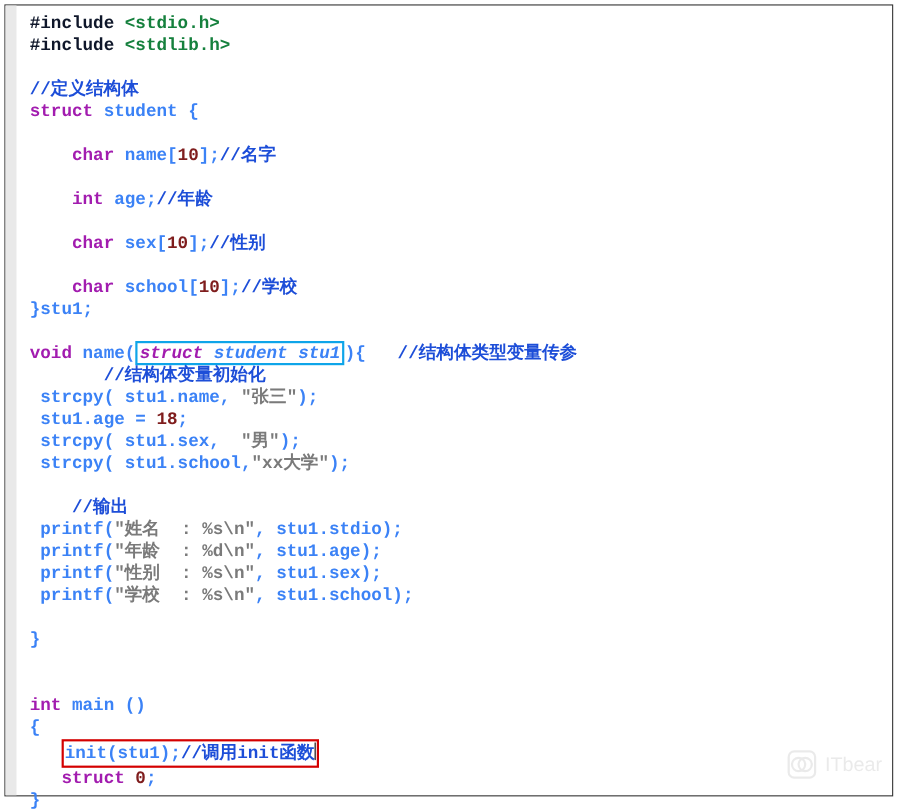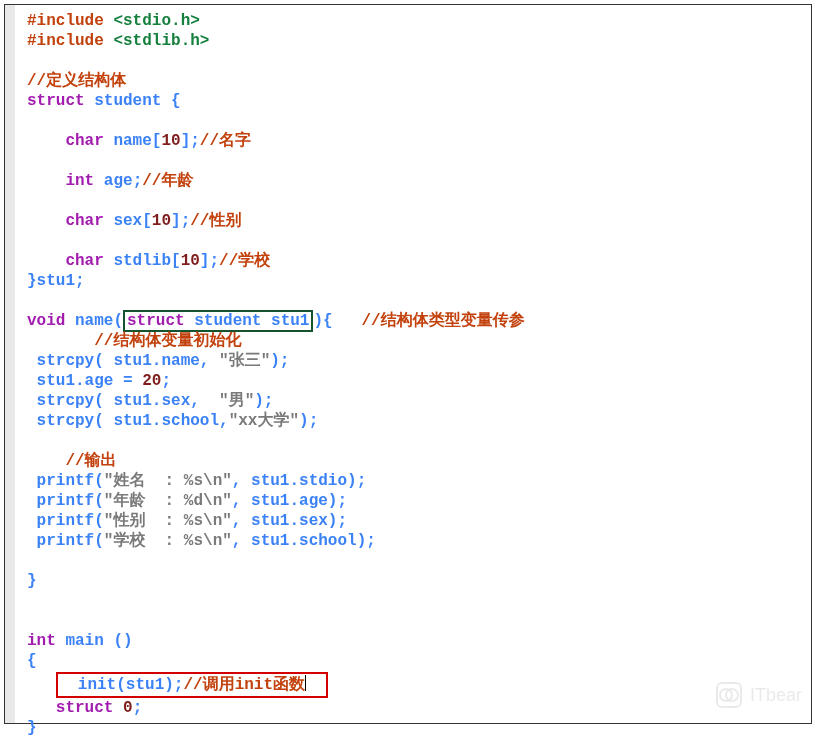--- a/index.html
+++ b/index.html
@@ -31,37 +31,38 @@
     position: relative;
     margin: 0;
     padding: 6px 6px 6px 22px;
     font-family: inherit;
     font-size: 16px;
     line-height: 20px;
     white-space: pre;
     font-weight: bold;
     color: #000;
   }
-  .tok-pre   { color: #c2410c; }   
+  .tok-pre   { color: #0f172a; }   
   .tok-inc   { color: #15803d; }
-  .tok-cmt   { color: #c2410c; }
+  .tok-cmt   { color: #1d4ed8; }
   .tok-kw    { color: #a21caf; }
   .tok-num   { color: #7f1d1d; }
   .tok-txt   { color: #3b82f6; }
   .tok-str   { color: #7a7a7a; }
   .box-red {
-    border: 2px solid #14532d;
+    border: 2px solid #0ea5e9;
     padding: 0 2px;
     display: inline;
     background: rgba(255,255,255,0);
+    font-style: italic;
   }
   .box-block {
     display: inline-block;
     border: 2px solid #d40000;
-    padding: 1px 20px;
+    padding: 1px 1px;
     margin-top: 1px;
   }
   .caret {
     display: inline-block;
     width: 1px;
     height: 16px;
     background: #000;
     vertical-align: -2px;
   }
   .watermark {
@@ -103,27 +104,27 @@
 
 <span class="tok-cmt">//定义结构体</span>
 <span class="tok-kw">struct</span><span class="tok-txt"> student {</span>
 
     <span class="tok-kw">char</span><span class="tok-txt"> name[</span><span class="tok-num">10</span><span class="tok-txt">];</span><span class="tok-cmt">//名字</span>
 
     <span class="tok-kw">int</span><span class="tok-txt"> age;</span><span class="tok-cmt">//年龄</span>
 
     <span class="tok-kw">char</span><span class="tok-txt"> sex[</span><span class="tok-num">10</span><span class="tok-txt">];</span><span class="tok-cmt">//性别</span>
 
-    <span class="tok-kw">char</span><span class="tok-txt"> stdlib[</span><span class="tok-num">10</span><span class="tok-txt">];</span><span class="tok-cmt">//学校</span>
+    <span class="tok-kw">char</span><span class="tok-txt"> school[</span><span class="tok-num">10</span><span class="tok-txt">];</span><span class="tok-cmt">//学校</span>
 <span class="tok-txt">}stu1;</span>
 
 <span class="tok-kw">void</span><span class="tok-txt"> name(</span><span class="box-red"><span class="tok-kw">struct</span><span class="tok-txt"> student stu1</span></span><span class="tok-txt">){</span>   <span class="tok-cmt">//结构体类型变量传参</span>
        <span class="tok-cmt">//结构体变量初始化</span>
 <span class="tok-txt"> strcpy( stu1.name, </span><span class="tok-str">"张三"</span><span class="tok-txt">);</span>
-<span class="tok-txt"> stu1.age = </span><span class="tok-num">20</span><span class="tok-txt">;</span>
+<span class="tok-txt"> stu1.age = </span><span class="tok-num">18</span><span class="tok-txt">;</span>
 <span class="tok-txt"> strcpy( stu1.sex,  </span><span class="tok-str">"男"</span><span class="tok-txt">);</span>
 <span class="tok-txt"> strcpy( stu1.school,</span><span class="tok-str">"xx大学"</span><span class="tok-txt">);</span>
 
     <span class="tok-cmt">//输出</span>
 <span class="tok-txt"> printf(</span><span class="tok-str">"姓名  : %s\n"</span><span class="tok-txt">, stu1.stdio);</span>
 <span class="tok-txt"> printf(</span><span class="tok-str">"年龄  : %d\n"</span><span class="tok-txt">, stu1.age);</span>
 <span class="tok-txt"> printf(</span><span class="tok-str">"性别  : %s\n"</span><span class="tok-txt">, stu1.sex);</span>
 <span class="tok-txt"> printf(</span><span class="tok-str">"学校  : %s\n"</span><span class="tok-txt">, stu1.school);</span>
 
 <span class="tok-txt">}</span>

